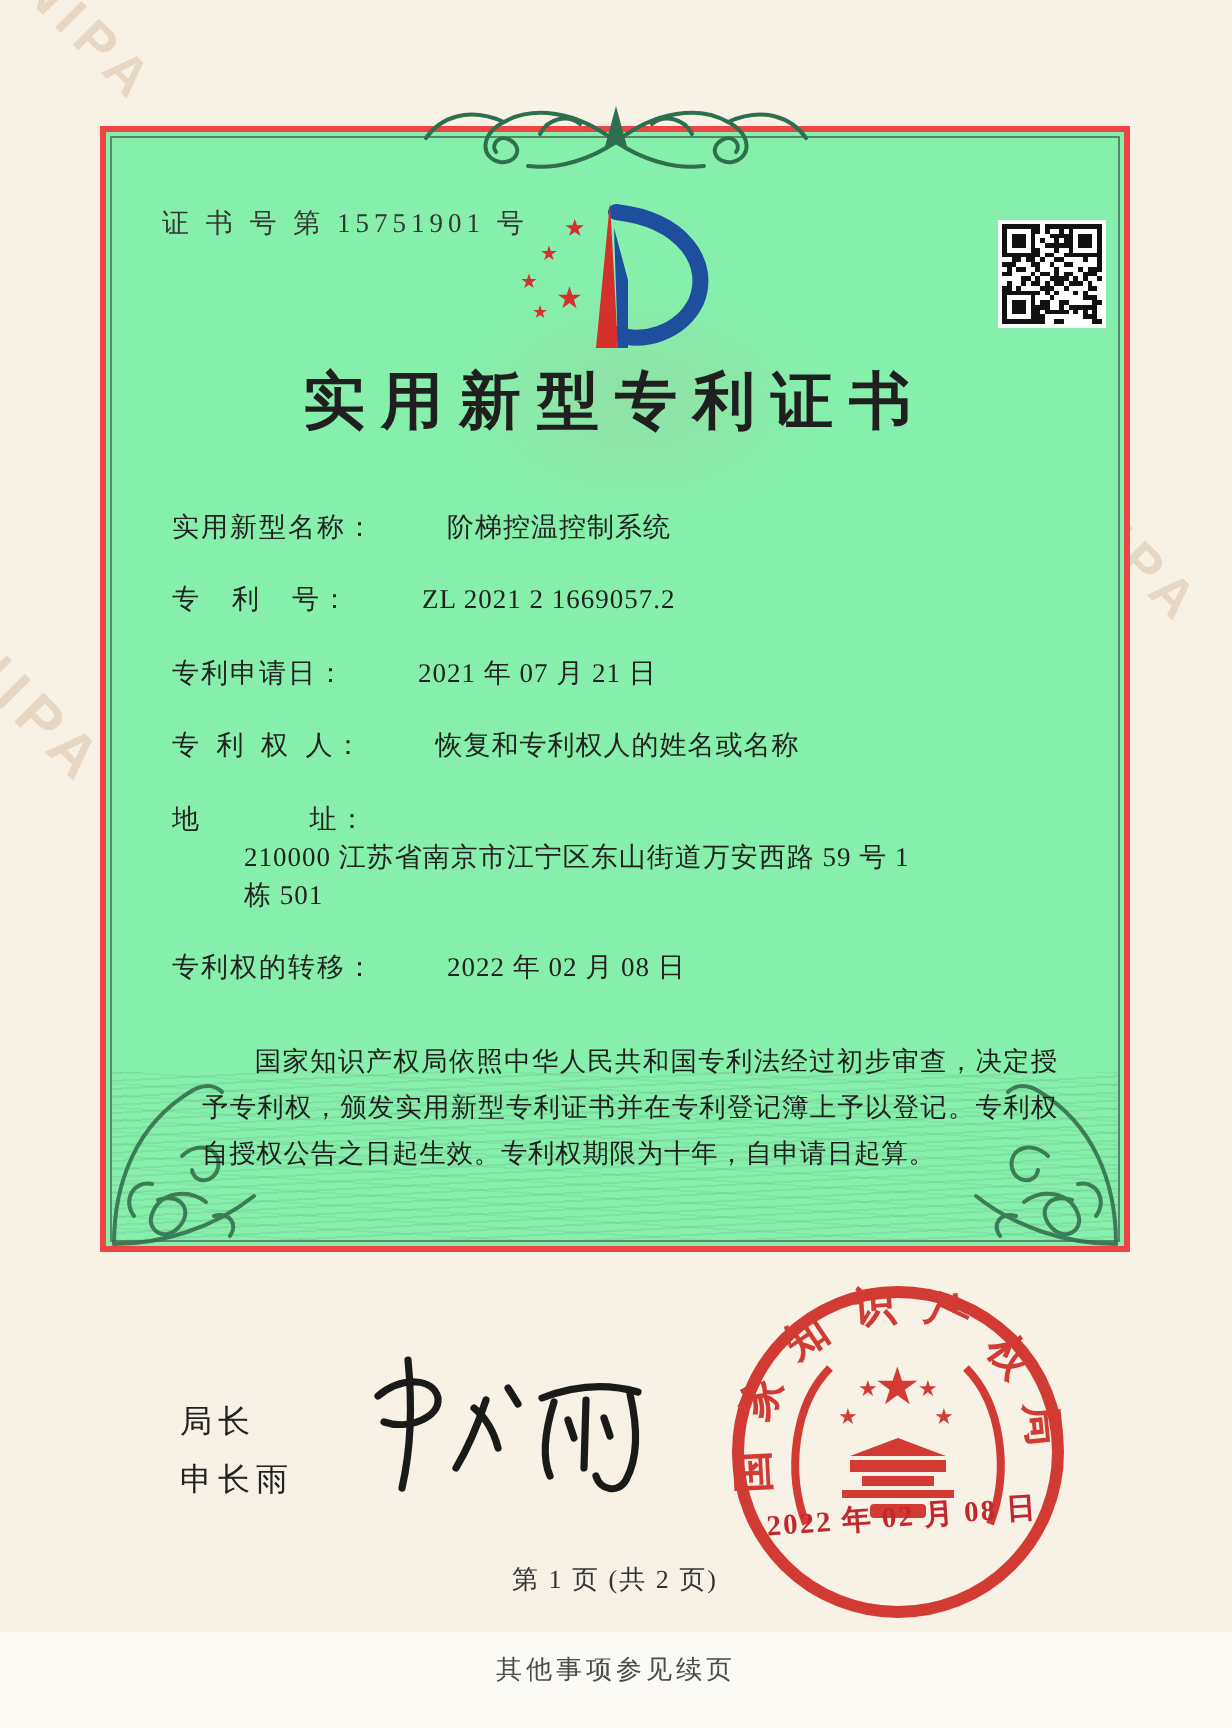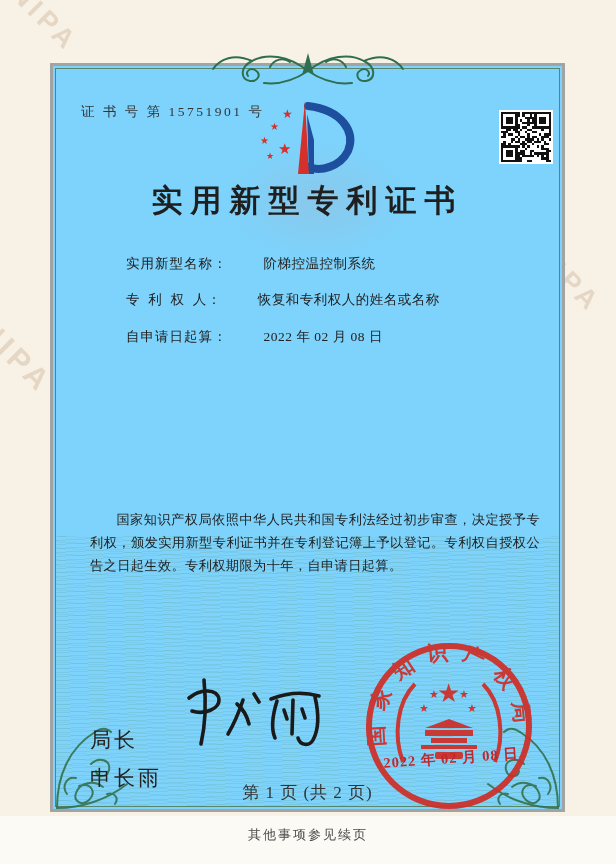--- a/index.html
+++ b/index.html
@@ -3,53 +3,53 @@
 <meta charset="utf-8">
 <style>
   html,body{margin:0;padding:0;}
   body{width:616px;height:864px;overflow:hidden;background:#f7f1e6;
        font-family:"Liberation Serif","DejaVu Serif",serif;color:#262626;}
   .page{position:relative;width:616px;height:864px;background:#f7f1e6;}
   .wm{position:absolute;font-family:"Liberation Sans","DejaVu Sans",sans-serif;
       font-weight:bold;color:rgba(196,163,132,0.34);letter-spacing:5px;
       transform:rotate(45deg);pointer-events:none;white-space:nowrap;}
   .footer-band{position:absolute;left:0;right:0;top:816px;bottom:0;background:#fcfaf4;}
-  .frame{position:absolute;left:50px;top:63px;width:515px;height:749px;
-         border:3px solid #a3a3a3;background:#7dd3fc;box-sizing:border-box;}
+  .frame{position:absolute;left:50px;top:63px;width:515px;height:563px;
+         border:3px solid #ef4444;background:#86efac;box-sizing:border-box;}
   .frame-inner{position:absolute;inset:2px;border:1px solid #57876b;pointer-events:none;}
   .waves{position:absolute;left:3px;right:3px;top:470px;bottom:3px;
      background:
        repeating-linear-gradient(177deg, rgba(96,150,118,0.17) 0 1px, transparent 1px 4px),
        repeating-linear-gradient(183.5deg, rgba(96,150,118,0.12) 0 1px, transparent 1px 6px);}
   .blush{position:absolute;left:130px;top:50px;width:270px;height:170px;
      background:radial-gradient(closest-side, rgba(224,120,110,0.12), transparent 70%);}
   .cert-no{position:absolute;left:28px;top:37px;font-size:13.5px;letter-spacing:2.5px;color:#353535;}
   .qr{position:absolute;left:446px;top:44px;width:50px;height:50px;background:#fff;padding:2px;}
   .logo{position:absolute;left:50%;top:30px;transform:translateX(-50%);}
   .title{position:absolute;left:0;right:0;top:114px;text-align:center;
      font-size:31px;font-weight:bold;letter-spacing:8px;color:#1f1f1f;}
   .fields{position:absolute;left:33px;top:189px;width:458px;font-size:13.5px;color:#222;}
   .frow{height:36.4px;white-space:nowrap;}
   .frow.addr{height:auto;min-height:36.4px;white-space:normal;margin-bottom:17px;}
-  .lbl{white-space:pre;letter-spacing:1px;margin-left:40px;}
+  .lbl{white-space:pre;letter-spacing:1px;}
   .val{letter-spacing:0.5px;margin-left:36px;}
   .addr .val{display:inline-block;vertical-align:top;width:340px;white-space:normal;line-height:1.45;}
   .grant-no-part{position:absolute;left:250px;}
   .frow.grantrow{position:relative;}
   .paras{position:absolute;left:33px;top:438px;width:458px;font-size:13.2px;
      line-height:1.75;text-align:justify;color:#1e1e1e;letter-spacing:0.4px;}
-  .paras p{margin:4px;text-indent:2em;}
-  .officer{position:absolute;left:37px;top:656px;font-size:21px;letter-spacing:3px;line-height:1.8;color:#222;}
+  .paras p{margin:15px;text-indent:2em;}
+  .officer{position:absolute;left:37px;top:632px;font-size:16px;letter-spacing:3px;line-height:1.8;color:#222;}
   .sig{position:absolute;left:118px;top:608px;}
   .seal{position:absolute;left:310px;top:574px;width:172px;height:172px;opacity:0.93;}
   .seal-date{position:absolute;left:308px;top:683px;width:180px;text-align:center;
      color:#c1272d;font-weight:bold;font-size:14.5px;letter-spacing:1px;
      transform:rotate(-4deg);white-space:nowrap;}
   .pageinfo{position:absolute;left:0;right:0;top:715px;text-align:center;
-     font-size:17px;letter-spacing:1px;color:#333;}
+     font-size:13px;letter-spacing:1px;color:#333;}
   .footnote{position:absolute;left:0;right:0;top:826px;text-align:center;
      font-size:13px;letter-spacing:2px;color:#4a4a4a;}
   .corner{position:absolute;pointer-events:none;}
   .corner.bl{left:-2px;bottom:-3px;}
   .corner.br{right:-2px;bottom:-3px;transform:scaleX(-1);}
   .flourish{position:absolute;left:50%;top:-21px;transform:translateX(-50%);pointer-events:none;}
 </style>
 </head>
 <body>
 
@@ -366,23 +366,26 @@
           <rect x="12" y="20" width="1" height="1"></rect>
           <rect x="19" y="20" width="1" height="1"></rect>
           <rect x="20" y="20" width="1" height="1"></rect>
         </g>
     </svg>
 
     <div class="title">实用新型专利证书</div>
 
     <div class="fields">
       <div class="frow"><span class="lbl">实用新型名称：</span><span class="val">阶梯控温控制系统</span></div>
+      <div class="frow"><span class="lbl">专  利  号：</span><span class="val">ZL 2021 2 1669057.2</span></div>
+      <div class="frow"><span class="lbl">专利申请日：</span><span class="val">2021 年 07 月 21 日</span></div>
       <div class="frow"><span class="lbl">专 利 权 人：</span><span class="val">恢复和专利权人的姓名或名称</span></div>
+      <div class="frow addr"><span class="lbl">地       址：</span><span class="val">210000  江苏省南京市江宁区东山街道万安西路 59 号 1 栋 501</span></div>
       <div class="frow grantrow">
-        <span class="lbl">自申请日起算：</span><span class="val">2022 年 02 月 08 日</span>
+        <span class="lbl">专利权的转移：</span><span class="val">2022 年 02 月 08 日</span>
       </div>
     </div>
 
     <div class="paras">
       <p>国家知识产权局依照中华人民共和国专利法经过初步审查，决定授予专利权，颁发实用新型专利证书并在专利登记簿上予以登记。专利权自授权公告之日起生效。专利权期限为十年，自申请日起算。</p>
     </div>
 
     <div class="officer">
       <div>局长</div>
       <div>申长雨</div>

